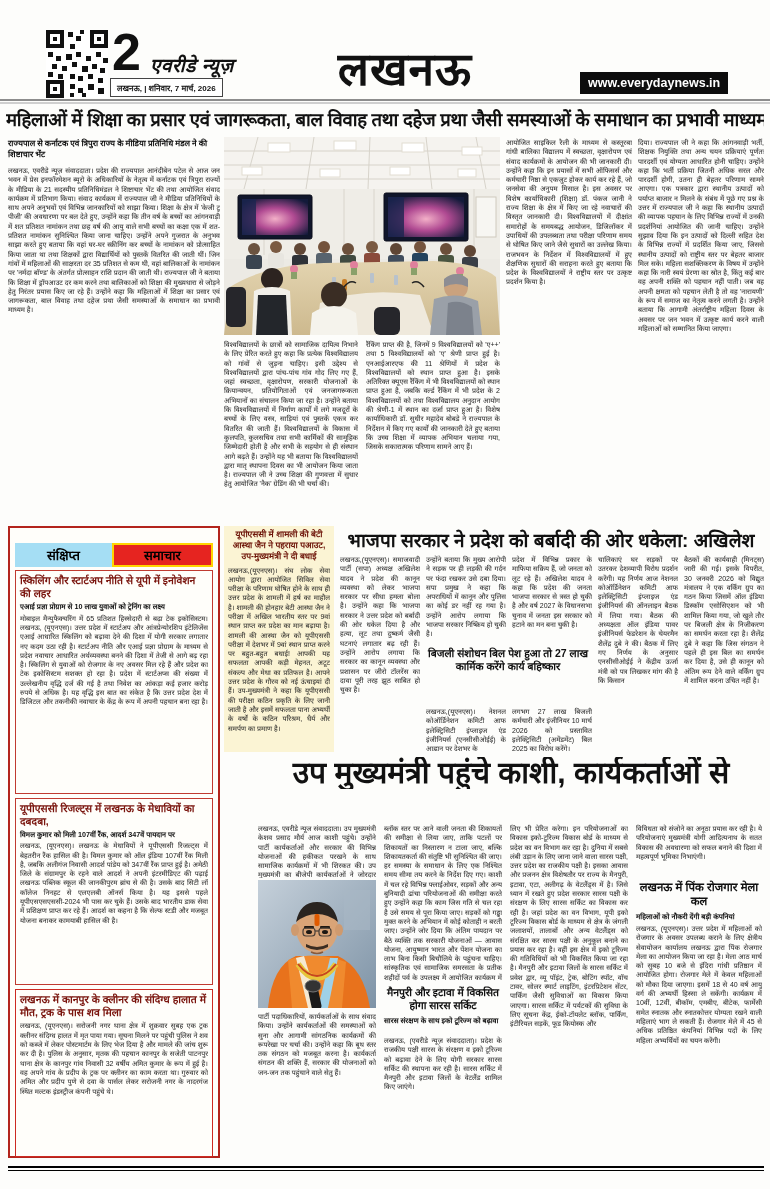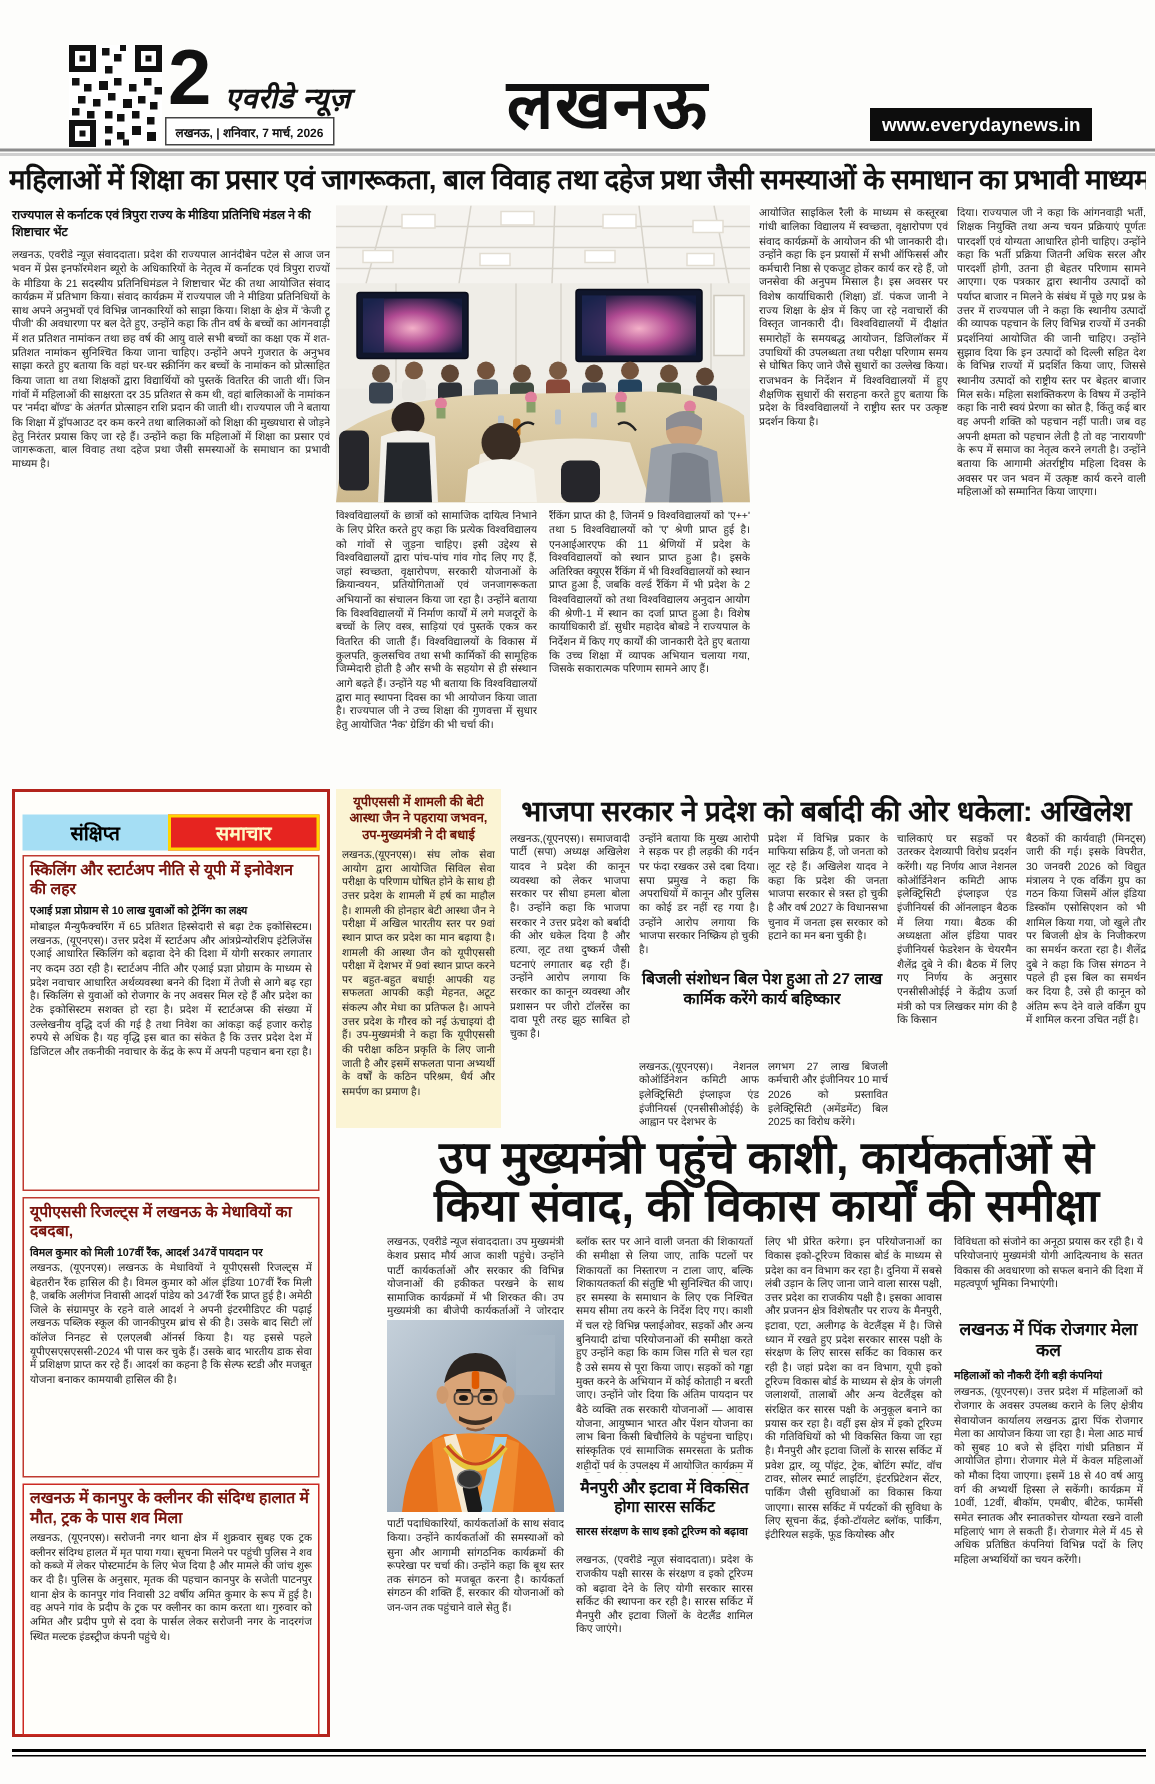--- a/index.html
+++ b/index.html
@@ -19,21 +19,21 @@
   .hl-big{font-size:30px;font-weight:800;text-align:center;line-height:1.05;white-space:nowrap;overflow:hidden;}
   .hl-sub{font-size:10.5px;font-weight:800;text-align:center;line-height:1.25;}
   .hl-brief{font-size:10.5px;font-weight:800;text-align:left;line-height:1.25;color:#7a150e;}
   .subhead{font-size:7.2px;font-weight:800;line-height:1.3;}
   .bodytxt{font-size:7px;line-height:1.33;text-align:justify;overflow:hidden;color:#1c1c1c;}
   .leadsub{font-size:8.2px;font-weight:800;line-height:1.35;font-family:Liberation Serif, serif;}
   
   .briefsbox{border:2px solid #b3241c;background:#fffefa;padding:15px 5px;box-sizing:border-box;}
   .tagrow{display:flex;margin-bottom:3px;}
   .tag1{flex:1;background:#a5def4;color:#000;font-size:13px;font-weight:800;text-align:center;padding:3px 0;}
-  .tag2{flex:1;background:#e62420;color:#fef9c3;font-size:13px;font-weight:800;text-align:center;padding:1px 0;border:2px solid #ffd400;}
+  .tag2{flex:1;background:#e62420;color:#000000;font-size:13px;font-weight:800;text-align:center;padding:1px 0;border:2px solid #ffd400;}
   .innerbox{border:1.5px solid #c03a30;padding:3px 4px;margin-bottom:4px;}
   .yellowbox{background:#fbf4d4;padding:3px 4px;box-sizing:border-box;overflow:hidden;}
   .hl-astha{font-size:8.6px;font-weight:800;text-align:center;line-height:1.3;color:#6d1408;}
   .botrule{border-top:2px solid #000;border-bottom:1px solid #000;height:2px;}
   svg{display:block;}
 </style>
 </head>
 <body>
 
 <div class="page">
@@ -235,37 +235,36 @@
       <div class="subhead" style="margin:2px 0;">विमल कुमार को मिली 107वीं रैंक, आदर्श 347वें पायदान पर</div>
       <div class="bodytxt" style="position:static;height:140px;">लखनऊ, (यूएनएस)। लखनऊ के मेधावियों ने यूपीएससी रिजल्ट्स में बेहतरीन रैंक हासिल की है। विमल कुमार को ऑल इंडिया 107वीं रैंक मिली है, जबकि अलीगंज निवासी आदर्श पांडेय को 347वीं रैंक प्राप्त हुई है। अमेठी जिले के संग्रामपुर के रहने वाले आदर्श ने अपनी इंटरमीडिएट की पढ़ाई लखनऊ पब्लिक स्कूल की जानकीपुरम ब्रांच से की है। उसके बाद सिटी लॉ कॉलेज निनहट से एलएलबी ऑनर्स किया है। यह इससे पहले यूपीएसएसएससी-2024 भी पास कर चुके हैं। उसके बाद भारतीय डाक सेवा में प्रशिक्षण प्राप्त कर रहे हैं। आदर्श का कहना है कि सेल्फ स्टडी और मजबूत योजना बनाकर कामयाबी हासिल की है।</div>
     </div>
     <div class="innerbox" style="border-color:#cc2a22;">
       <div class="hl-brief">लखनऊ में कानपुर के क्लीनर की संदिग्ध हालात में मौत, ट्रक के पास शव मिला</div>
       <div class="bodytxt" style="position:static;height:132px;margin-top:2px;">लखनऊ, (यूएनएस)। सरोजनी नगर थाना क्षेत्र में शुक्रवार सुबह एक ट्रक क्लीनर संदिग्ध हालत में मृत पाया गया। सूचना मिलने पर पहुंची पुलिस ने शव को कब्जे में लेकर पोस्टमार्टम के लिए भेज दिया है और मामले की जांच शुरू कर दी है। पुलिस के अनुसार, मृतक की पहचान कानपुर के सजेती पाटनपुर थाना क्षेत्र के कानपुर गांव निवासी 32 वर्षीय अमित कुमार के रूप में हुई है। वह अपने गांव के प्रदीप के ट्रक पर क्लीनर का काम करता था। गुरुवार को अमित और प्रदीप पुणे से दवा के पार्सल लेकर सरोजनी नगर के नादरगंज स्थित मल्टक इंडस्ट्रीज कंपनी पहुंचे थे।</div>
     </div>
   </div>
 
   <div class="abs yellowbox" style="left:224px;top:526px;width:110px;height:226px;">
-    <div class="hl-astha">यूपीएससी में शामली की बेटी आस्था जैन ने पहराया जभवन, उप-मुख्यमंत्री ने दी बधाई</div>
+    <div class="hl-astha">यूपीएससी में शामली की बेटी आस्था जैन ने पहराया पआउट, उप-मुख्यमंत्री ने दी बधाई</div>
     <div class="bodytxt" style="position:static;height:182px;margin-top:3px;">लखनऊ,(यूएनएस)। संघ लोक सेवा आयोग द्वारा आयोजित सिविल सेवा परीक्षा के परिणाम घोषित होने के साथ ही उत्तर प्रदेश के शामली में हर्ष का माहौल है। शामली की होनहार बेटी आस्था जैन ने परीक्षा में अखिल भारतीय स्तर पर 9वां स्थान प्राप्त कर प्रदेश का मान बढ़ाया है। शामली की आस्था जैन को यूपीएससी परीक्षा में देशभर में 9वां स्थान प्राप्त करने पर बहुत-बहुत बधाई! आपकी यह सफलता आपकी कड़ी मेहनत, अटूट संकल्प और मेधा का प्रतिफल है। आपने उत्तर प्रदेश के गौरव को नई ऊंचाइयां दी हैं। उप-मुख्यमंत्री ने कहा कि यूपीएससी की परीक्षा कठिन प्रकृति के लिए जानी जाती है और इसमें सफलता पाना अभ्यर्थी के वर्षों के कठिन परिश्रम, धैर्य और समर्पण का प्रमाण है।</div>
   </div>
 
   <div class="abs hl-akh" style="left:338px;top:527px;width:426px;">भाजपा सरकार ने प्रदेश को बर्बादी की ओर धकेला: अखिलेश</div>
   <div class="abs bodytxt" style="left:340px;top:555px;width:80px;height:196px;">लखनऊ,(यूएनएस)। समाजवादी पार्टी (सपा) अध्यक्ष अखिलेश यादव ने प्रदेश की कानून व्यवस्था को लेकर भाजपा सरकार पर सीधा हमला बोला है। उन्होंने कहा कि भाजपा सरकार ने उत्तर प्रदेश को बर्बादी की ओर धकेल दिया है और हत्या, लूट तथा दुष्कर्म जैसी घटनाएं लगातार बढ़ रही हैं। उन्होंने आरोप लगाया कि सरकार का कानून व्यवस्था और प्रशासन पर जीरो टॉलरेंस का दावा पूरी तरह झूठ साबित हो चुका है।</div>
   <div class="abs bodytxt" style="left:426px;top:555px;width:80px;height:88px;">उन्होंने बताया कि मुख्य आरोपी ने सड़क पर ही लड़की की गर्दन पर फंदा रखकर उसे दबा दिया। सपा प्रमुख ने कहा कि अपराधियों में कानून और पुलिस का कोई डर नहीं रह गया है। उन्होंने आरोप लगाया कि भाजपा सरकार निष्क्रिय हो चुकी है।</div>
   <div class="abs bodytxt" style="left:512px;top:555px;width:80px;height:88px;">प्रदेश में विभिन्न प्रकार के माफिया सक्रिय हैं, जो जनता को लूट रहे हैं। अखिलेश यादव ने कहा कि प्रदेश की जनता भाजपा सरकार से त्रस्त हो चुकी है और वर्ष 2027 के विधानसभा चुनाव में जनता इस सरकार को हटाने का मन बना चुकी है।</div>
   <div class="abs hl-sub" style="left:424px;top:647px;width:168px;height:56px;">बिजली संशोधन बिल पेश हुआ तो 27 लाख कार्मिक करेंगे कार्य बहिष्कार</div>
   <div class="abs bodytxt" style="left:426px;top:707px;width:80px;height:44px;">लखनऊ,(यूएनएस)। नेशनल कोऑर्डिनेशन कमिटी आफ इलेक्ट्रिसिटी इंप्लाइज एंड इंजीनियर्स (एनसीसीओईई) के आह्वान पर देशभर के</div>
   <div class="abs bodytxt" style="left:512px;top:707px;width:80px;height:44px;">लगभग 27 लाख बिजली कर्मचारी और इंजीनियर 10 मार्च 2026 को प्रस्तावित इलेक्ट्रिसिटी (अमेंडमेंट) बिल 2025 का विरोध करेंगे।</div>
   <div class="abs bodytxt" style="left:598px;top:555px;width:80px;height:196px;">चालिकाएं घर सड़कों पर उतरकर देशव्यापी विरोध प्रदर्शन करेंगी। यह निर्णय आज नेशनल कोऑर्डिनेशन कमिटी आफ इलेक्ट्रिसिटी इंप्लाइज एंड इंजीनियर्स की ऑनलाइन बैठक में लिया गया। बैठक की अध्यक्षता ऑल इंडिया पावर इंजीनियर्स फेडरेशन के चेयरमैन शैलेंद्र दुबे ने की। बैठक में लिए गए निर्णय के अनुसार एनसीसीओईई ने केंद्रीय ऊर्जा मंत्री को पत्र लिखकर मांग की है कि किसान</div>
   <div class="abs bodytxt" style="left:684px;top:555px;width:80px;height:196px;">बैठकों की कार्यवाही (मिनट्स) जारी की गई। इसके विपरीत, 30 जनवरी 2026 को विद्युत मंत्रालय ने एक वर्किंग ग्रुप का गठन किया जिसमें ऑल इंडिया डिस्कॉम एसोसिएशन को भी शामिल किया गया, जो खुले तौर पर बिजली क्षेत्र के निजीकरण का समर्थन करता रहा है। शैलेंद्र दुबे ने कहा कि जिस संगठन ने पहले ही इस बिल का समर्थन कर दिया है, उसे ही कानून को अंतिम रूप देने वाले वर्किंग ग्रुप में शामिल करना उचित नहीं है।</div>
 
   <div class="abs hl-big" style="left:258px;top:757px;width:506px;">
     <div>उप मुख्यमंत्री पहुंचे काशी, कार्यकर्ताओं से</div>
-    <div>किया संवाद, की विकास कार्यों की समीक्षा</div>
   </div>
 
   <div class="abs bodytxt" style="left:258px;top:824px;width:118px;height:54px;">लखनऊ, एवरीडे न्यूज संवाददाता। उप मुख्यमंत्री केशव प्रसाद मौर्य आज काशी पहुंचे। उन्होंने पार्टी कार्यकर्ताओं और सरकार की विभिन्न योजनाओं की हकीकत परखने के साथ सामाजिक कार्यक्रमों में भी शिरकत की। उप मुख्यमंत्री का बीजेपी कार्यकर्ताओं ने जोरदार स्वागत किया। उप मुख्यमंत्री ने</div>
   <div class="abs" style="left:258px;top:880px;">
     <svg width="118" height="128" viewBox="0 0 118 128">
       <defs>
         <linearGradient id="bgm" x1="0" y1="0" x2="1" y2="1">
           <stop offset="0%" stop-color="#c5d0da"></stop>
             <stop offset="100%" stop-color="#7e93a6"></stop>
         </linearGradient>

